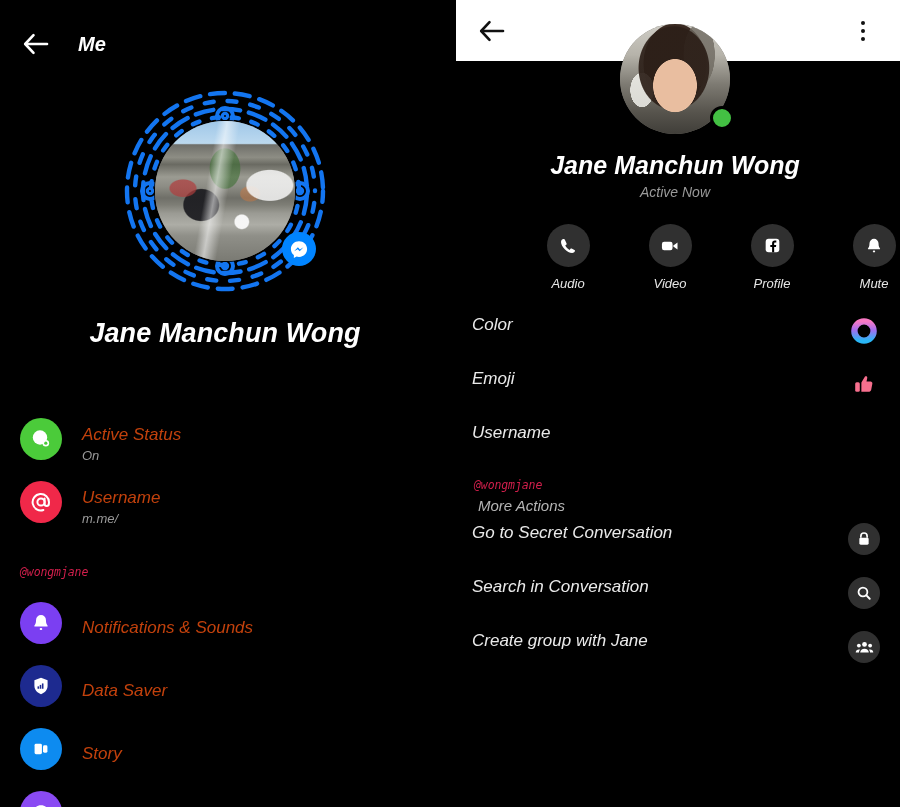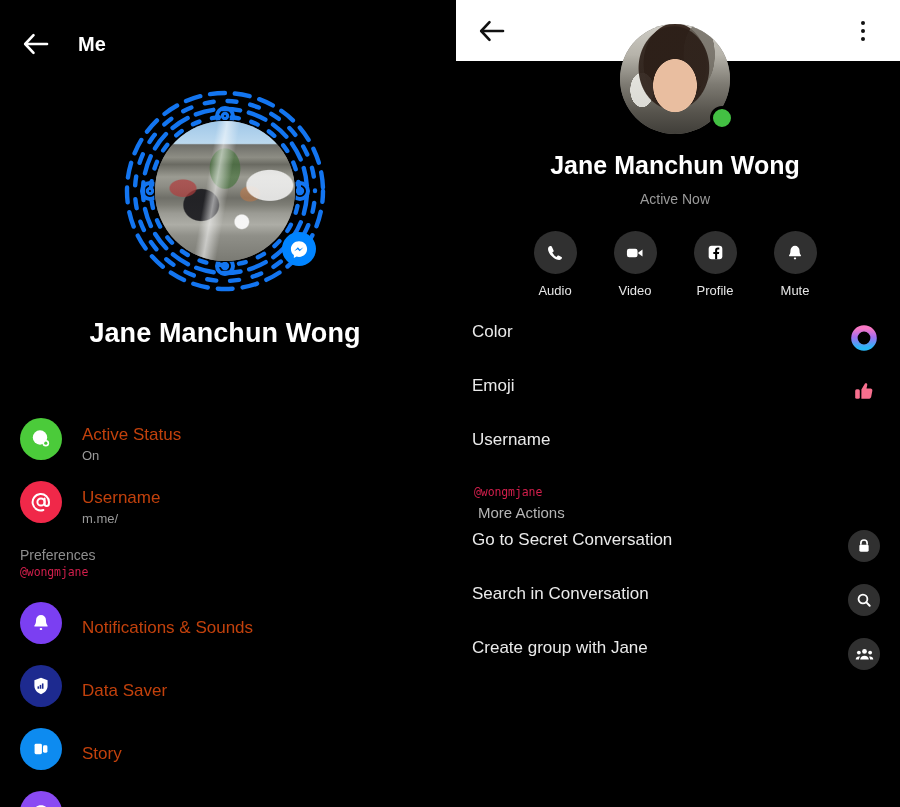--- a/index.html
+++ b/index.html
@@ -2,21 +2,21 @@
 <html><head>
 <meta charset="utf-8">
 <style>
   * { box-sizing: border-box; margin: 0; padding: 0; }
   html, body {
     width: 900px; height: 807px;
     background: #000;
     font-family: "Liberation Sans", sans-serif;
     overflow: hidden;
   }
-  .screen { position: relative; width: 900px; height: 807px; background: #000; display: flex; }
+  .screen { position: relative; width: 900px; height: 807px; background: #000; display: flex; font-style: italic; }
 
   
   .panel-left { position: relative; width: 450px; height: 807px; background: #000; overflow: hidden; }
   .l-header { height: 88px; display: flex; align-items: center; padding-left: 14px; }
   .back-arrow-l { width: 44px; height: 44px; display: flex; align-items: center; justify-content: center; }
   .l-title { color: #fff; font-size: 20px; font-weight: bold; margin-left: 20px; letter-spacing: .2px; }
 
   
   .code-wrap { position: relative; width: 206px; height: 206px; margin: 0 auto; }
   .code-ring { position: absolute; inset: 0; }
@@ -58,23 +58,23 @@
   .kebab { width: 30px; height: 30px; display: flex; flex-direction: column; align-items: center; justify-content: center; gap: 4px; }
   .kebab i { display: block; width: 4px; height: 4px; border-radius: 50%; background: #111; }
 
   .r-avatar-wrap { position: relative; width: 110px; height: 110px; margin: 24px auto 0; }
   .r-avatar { width: 110px; height: 110px; border-radius: 50%; overflow: hidden; position: relative; }
   .active-dot {
     position: absolute; right: -4px; bottom: 4px; width: 24px; height: 24px;
     border-radius: 50%; background: #43c043; border: 3px solid #000;
   }
   .r-name { color: #fff; font-size: 25px; font-weight: bold; text-align: center; margin-top: 17px; }
-  .r-status { color: #9a9a9a; font-size: 14px; text-align: center; margin-top: 11px; }
-
-  .r-actions { display: flex; justify-content: center; gap: 28px; margin-top: 24px; }
+  .r-status { color: #9a9a9a; font-size: 14px; text-align: center; margin-top: 4px; }
+
+  .r-actions { display: flex; justify-content: flex-end; gap: 50px; margin-top: 24px; }
   .r-action { width: 52px; display: flex; flex-direction: column; align-items: center; }
   .r-action-btn { width: 43px; height: 43px; border-radius: 50%; background: #303030;
                   display: flex; align-items: center; justify-content: center; }
   .r-action-label { color: #e6e6e6; font-size: 13px; margin-top: 9px; }
 
   .r-list { margin-top: 24px; }
   .r-row { position: relative; display: flex; justify-content: space-between;
            height: 54px; padding: 0 20px 0 22px; }
   .r-row-label { color: #eaeaea; font-size: 17px; }
   .r-row-icon-plain { width: 32px; height: 32px; display: flex; align-items: center; justify-content: center; }
@@ -197,21 +197,20 @@
             <path d="M15.6 8.6v5.1c0 1.6 1.0 2.3 2.1 2.3 1.4 0 2.3-1.3 2.3-3.6A8.2 8.2 0 1 0 14.4 20" fill="none" stroke="#fff" stroke-width="2" stroke-linecap="round"></path>
           </svg>
         </div>
         <div class="l-text">
           <div class="l-label">Username</div>
           <div class="l-sub">m.me/</div>
         </div>
       </div>
 
       <div class="l-section">
-        <div class="l-section-title">Preferences</div>
         <div class="wm wm-left">@wongmjane</div>
       </div>
 
       <div class="l-row">
         <div class="l-icon" style="background:#7b3ff2">
           <svg width="22" height="22" viewBox="0 0 24 24" aria-hidden="true">
             <path d="M12 3.4a5.4 5.4 0 0 0-5.4 5.4c0 4.2-1.3 5.4-1.8 6.1-.3.45 0 1.0.6 1.0h13.2c.6 0 .9-.55.6-1.0-.5-.7-1.8-1.9-1.8-6.1A5.4 5.4 0 0 0 12 3.4z" fill="#fff"></path>
             <rect x="10.6" y="17.4" width="2.8" height="2.2" rx="1.1" fill="#fff"></rect>
           </svg>
         </div>

